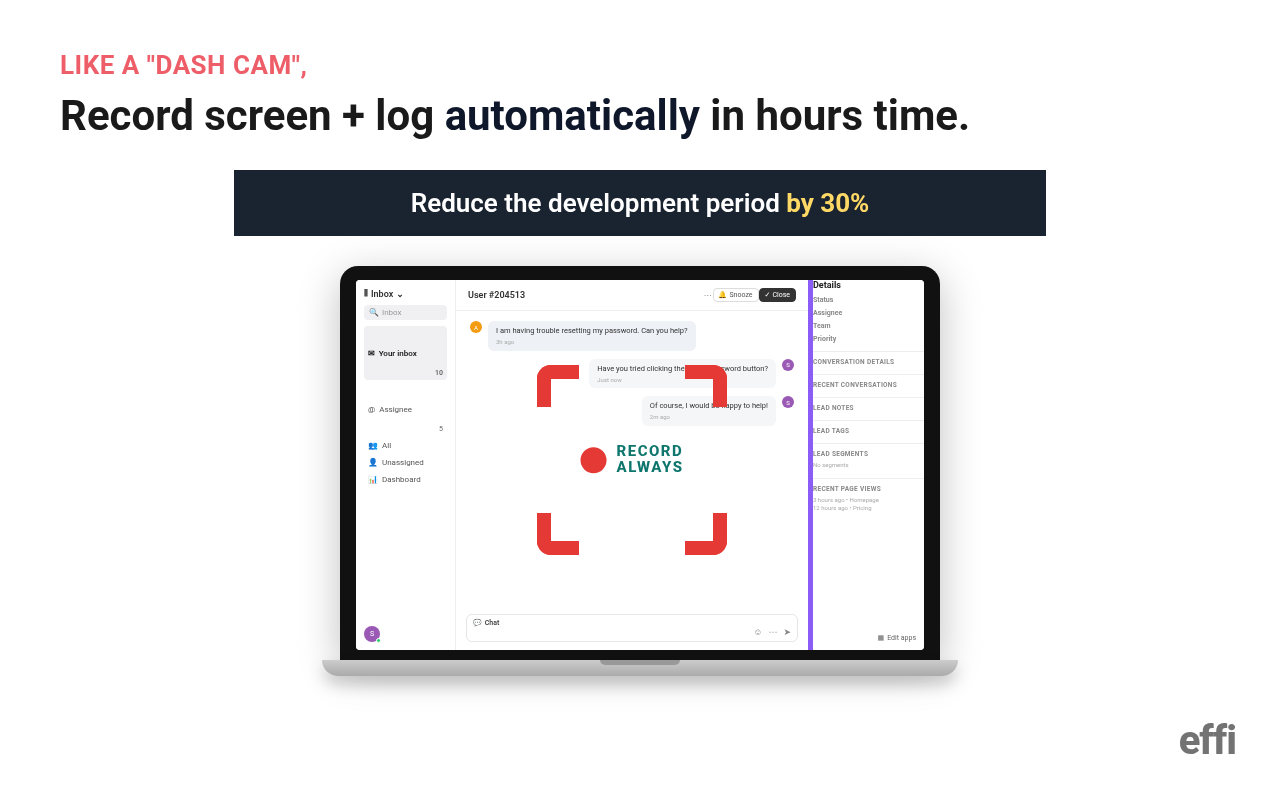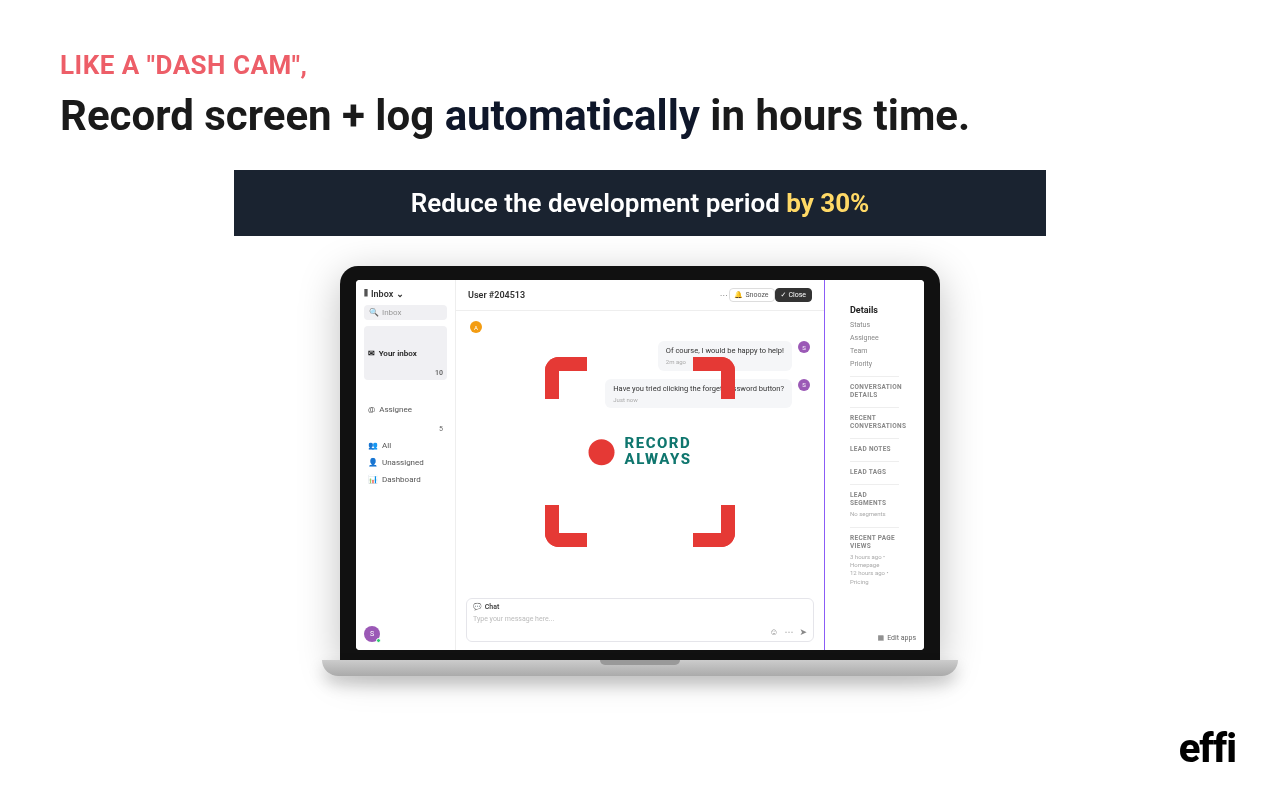--- a/index.html
+++ b/index.html
@@ -46,40 +46,40 @@
 .bubble { max-width:210px; padding:5px 8px; border-radius:6px; font-size:7.5px; line-height:1.3; }
 .bubble.in { background:#eef1f5; color:#333; }
 .bubble.out { background:#f5f6f8; color:#333; }
 .bubble .ts { color:#aaa; font-size:6px; margin-top:2px; }
 
 .compose { margin:6px 10px 8px; border:1px solid #e5e5ea; border-radius:6px; padding:4px 6px; }
 .compose-hdr { font-size:7px; font-weight:600; display:flex; align-items:center; gap:3px; color:#444; }
 .compose-ph { color:#bbb; font-size:7px; padding:4px 0; }
 .compose-icons { display:flex; justify-content:flex-end; gap:6px; color:#888; font-size:9px; }
 
-.col-right { width:100px; border-left:1px solid #8b5cf6; background:#fff; padding:25px; font-size:7px; color:#555; overflow:hidden; }
+.col-right { width:116px; border-left:5px solid #8b5cf6; background:#fff; padding:0; font-size:7px; color:#555; overflow:hidden; }
 .details-h { font-weight:700; font-size:9px; margin-bottom:6px; color:#222; }
-.dr-item { margin-bottom:5px; color:#888; }
+.dr-item { margin-bottom:5px; color:#888;font-weight:bold; }
 .sec-h { font-weight:700; font-size:6.5px; letter-spacing:.3px; color:#888; margin:8px 0 3px; border-top:1px solid #eee; padding-top:6px; }
 .tiny { font-size:6px; color:#aaa; line-height:1.4; }
 .edit-apps { position:absolute; bottom:8px; right:8px; font-size:7px; color:#666; display:flex; align-items:center; gap:3px; }
 
 
 .rec-overlay { position:absolute; left:50%; top:50%; transform:translate(-50%,-50%); text-align:center; }
 .brackets { position:relative; width:190px; height:190px; margin:0 auto; }
 .rec-corner { position:absolute; width:42px; height:42px; border:14px solid #E53935; }
 .rec-corner.tl { top:0; left:0; border-right:none; border-bottom:none; border-radius:14px 0 0 0; }
 .rec-corner.tr { top:0; right:0; border-left:none; border-bottom:none; border-radius:0 14px 0 0; }
 .rec-corner.bl { bottom:0; left:0; border-right:none; border-top:none; border-radius:0 0 0 14px; }
 .rec-corner.br { bottom:0; right:0; border-left:none; border-top:none; border-radius:0 0 14px 0; }
 .rec-center { position:absolute; top:50%; left:50%; transform:translate(-50%,-50%); display:flex; align-items:center; gap:10px; }
 .rec-dot { width:26px; height:26px; border-radius:50%; background:#E53935; }
 .rec-text { font-weight:800; font-size:15px; letter-spacing:1.5px; line-height:1.05; color:#0f766e; text-align:left; }
 
-.brand { position:absolute; bottom:28px; right:44px; font-size:40px; font-weight:800; color:#000000; letter-spacing:-1px; }
+.brand { position:absolute; bottom:36px; right:44px; font-size:40px; font-weight:800; color:#737373; letter-spacing:-1px; }
 </style>
 </head>
 <body>
 
 <div class="hero">
   <div class="eyebrow">LIKE A "DASH CAM",</div>
   <div class="headline">
     <span>Record screen + log </span><span class="accent">automatically</span><span> in hours time.</span>
   </div>
 </div>
@@ -145,34 +145,38 @@
             <span>✓</span>
             <span>Close</span>
           </span>
         </div>
 
         <div class="chat">
           <div class="msg-row">
             <div class="avatar small orange">
                 <span>A</span>
               </div>
+            <div class="bubble in">
+              <div>I am having trouble resetting my password. Can you help?</div>
+              <div class="ts">3h ago</div>
+            </div>
+          </div>
+          <div class="msg-row right">
+            <div class="bubble out">
+              <div>Have you tried clicking the forget password button?</div>
+              <div class="ts">Just now</div>
+            </div>
+            <div class="avatar small">
+                <span>S</span>
+              </div>
           </div>
           <div class="msg-row right">
             <div class="bubble out">
               <div>Of course, I would be happy to help!</div>
               <div class="ts">2m ago</div>
-            </div>
-            <div class="avatar small">
-                <span>S</span>
-              </div>
-          </div>
-          <div class="msg-row right">
-            <div class="bubble out">
-              <div>Have you tried clicking the forget password button?</div>
-              <div class="ts">Just now</div>
             </div>
             <div class="avatar small">
                 <span>S</span>
               </div>
           </div>
 
           <div class="rec-overlay">
             <div class="brackets">
               <div class="rec-corner tl"></div>
               <div class="rec-corner tr"></div>
@@ -187,21 +191,20 @@
               </div>
             </div>
           </div>
         </div>
 
         <div class="compose">
           <div class="compose-hdr">
             <span>💬</span>
             <span>Chat</span>
           </div>
-          <div class="compose-ph">Type your message here...</div>
           <div class="compose-icons">
             <span>☺</span>
             <span>⋯</span>
             <span>➤</span>
           </div>
         </div>
       </div>
 
       <div class="col-right">
         <div class="details-h">Details</div>

